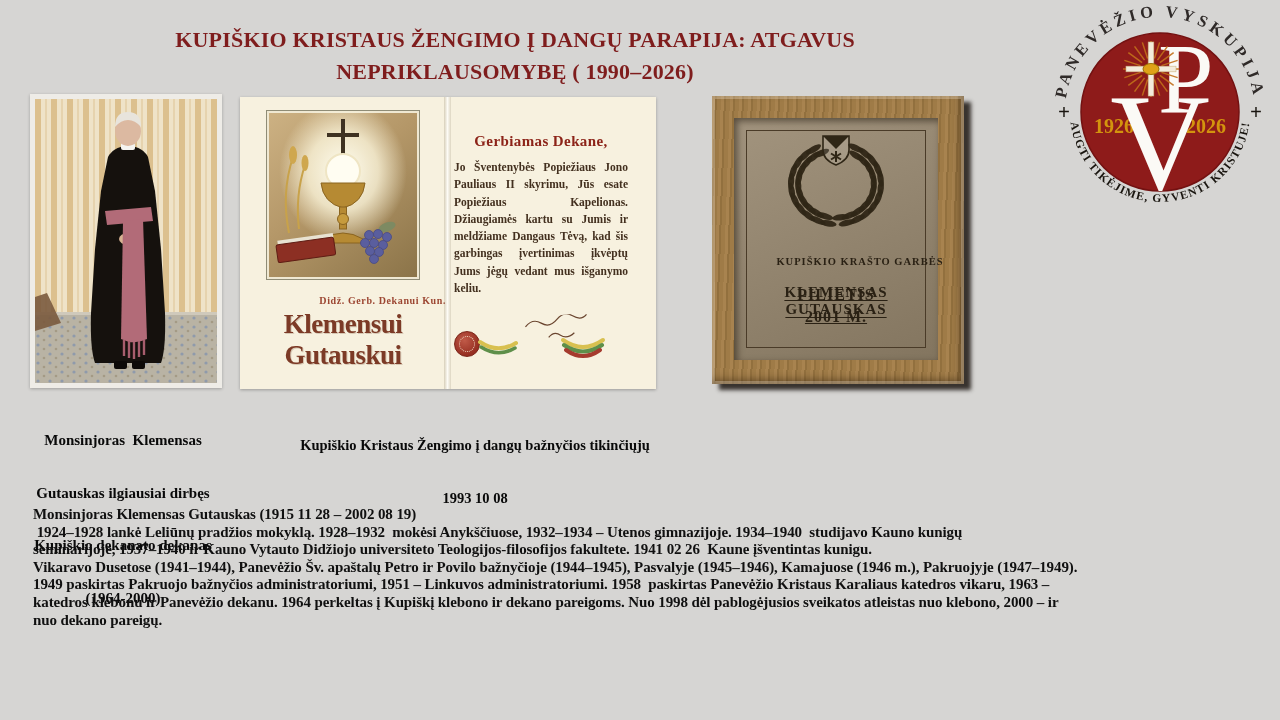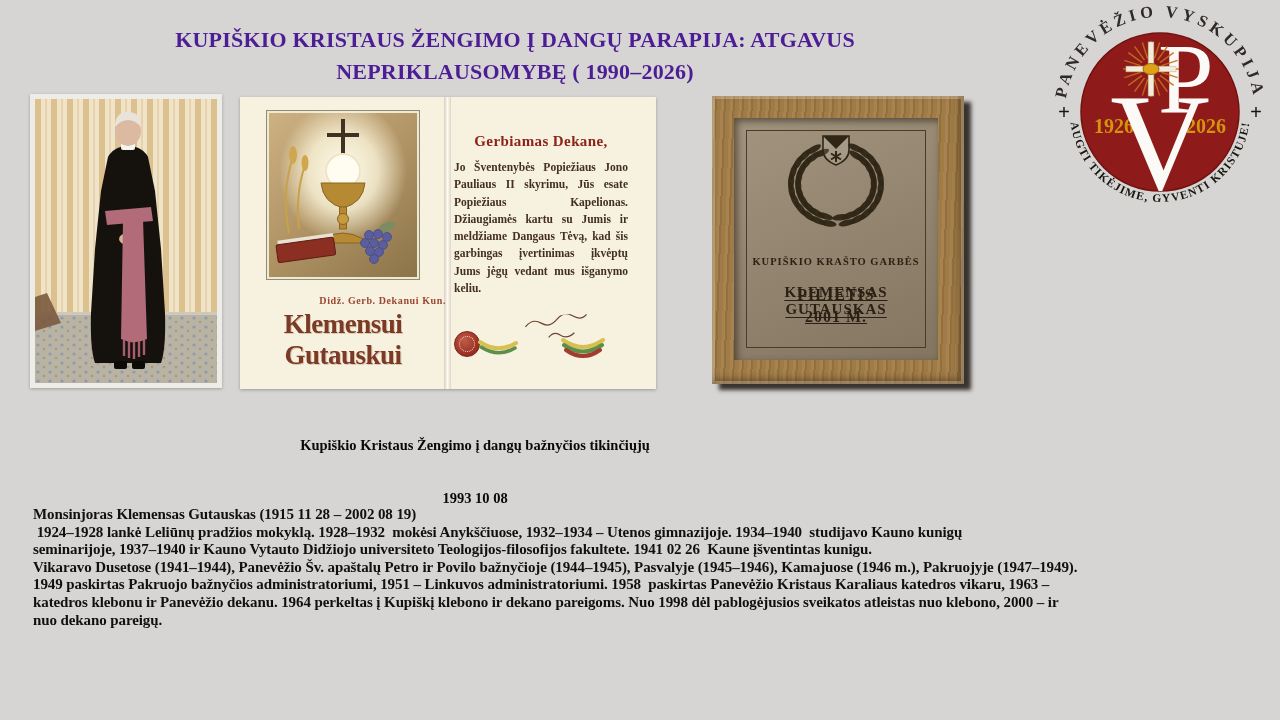--- a/index.html
+++ b/index.html
@@ -1,21 +1,21 @@
 <!DOCTYPE html>
 <html><head>
 <meta charset="utf-8">
 <style>
   html,body{margin:0;padding:0;}
   #slide{position:relative;width:1280px;height:720px;background:#d6d5d3;overflow:hidden;
          font-family:"Liberation Serif","DejaVu Serif",serif;}
 
   
   .title{position:absolute;left:0;top:24px;width:1030px;text-align:center;
-         font-weight:bold;font-size:22px;line-height:32px;color:#4c1d95;letter-spacing:.2px;}
+         font-weight:bold;font-size:22px;line-height:32px;color:#7f1d1d;letter-spacing:.2px;}
 
   
   .photo-priest{position:absolute;left:30px;top:94px;width:182px;height:284px;
                 border:5px solid #eeece7;box-shadow:0 1px 3px rgba(0,0,0,.25);background:#efe3c8;}
   .photo-priest svg{display:block;}
 
   
   .card{position:absolute;left:240px;top:97px;width:416px;height:292px;background:#f7f1df;
         box-shadow:0 1px 3px rgba(0,0,0,.28);}
   .card-panel-left{position:absolute;left:0;top:0;width:206px;height:292px;}
@@ -41,21 +41,21 @@
   .card-flag{position:absolute;left:122px;top:240px;}
 
   
   .plaque{position:absolute;left:712px;top:96px;width:252px;height:288px;
           background:repeating-linear-gradient(92deg,#a8834f 0 3px,#92703e 3px 5px,#9f7b47 5px 9px);
           box-shadow:inset 0 0 0 3px rgba(255,246,226,.28),inset -4px -4px 8px rgba(40,25,10,.55),7px 6px 4px rgba(28,22,18,.85);}
   .plaque-mat{position:absolute;inset:22px 26px 24px 22px;background:linear-gradient(155deg,#a2947e,#83755f);
               box-shadow:inset 3px 3px 7px rgba(30,20,10,.55);}
   .plaque-line{position:absolute;inset:12px;border:1.5px solid #4a3b28;}
   .plaque-text{position:absolute;left:0;width:100%;text-align:center;color:#2a2114;font-weight:bold;}
-  .plq-t1{top:138px;font-size:10.5px;letter-spacing:1px;}
+  .plq-t1{top:138px;font-size:10.5px;letter-spacing:1px;padding-left:24px;}
   .plq-t2{top:168px;font-size:16px;letter-spacing:1px;}
   .plq-name{top:166px;font-size:15px;letter-spacing:1px;text-decoration:underline;text-underline-offset:3px;}
   .plq-year{top:190px;font-size:16px;letter-spacing:1px;text-decoration:underline;}
   .wreath-svg{position:absolute;left:40px;top:16px;}
 
   
   .caption{position:absolute;font-weight:bold;color:#090909;text-align:center;line-height:17.5px;white-space:pre-wrap;}
   .caption1{left:12px;top:397px;width:222px;font-size:15px;}
   .caption2{left:243px;top:402px;width:464px;font-size:14.5px;}
 
@@ -304,20 +304,26 @@
           </g>
         </g>
       </svg>
       <div class="plaque-text plq-t1">KUPIŠKIO KRAŠTO GARBĖS</div>
       <div class="plaque-text plq-t2">PILIETIS</div>
       <div class="plaque-text plq-name">KLEMENSAS GUTAUSKAS</div>
       <div class="plaque-text plq-year">2001 M.</div>
     </div>
   </div>
 
+  <div class="caption caption1">
+    <div>Monsinjoras  Klemensas</div>
+    <div>Gutauskas ilgiausiai dirbęs</div>
+    <div>Kupiškio dekanato dekanas</div>
+    <div>(1964-2000)</div>
+  </div>
   <div class="caption caption2">
     <div>Kupiškio Kristaus Žengimo į dangų bažnyčios tikinčiųjų</div>
     <div>1993 10 08</div>
   </div>
 
   <div class="bio">
     <div class="bio-line">Monsinjoras Klemensas Gutauskas (1915 11 28 – 2002 08 19)</div>
     <div class="bio-line"> 1924–1928 lankė Leliūnų pradžios mokyklą. 1928–1932  mokėsi Anykščiuose, 1932–1934 – Utenos gimnazijoje. 1934–1940  studijavo Kauno kunigų</div>
     <div class="bio-line">seminarijoje, 1937–1940 ir Kauno Vytauto Didžiojo universiteto Teologijos-filosofijos fakultete. 1941 02 26  Kaune įšventintas kunigu.</div>
     <div class="bio-line">Vikaravo Dusetose (1941–1944), Panevėžio Šv. apaštalų Petro ir Povilo bažnyčioje (1944–1945), Pasvalyje (1945–1946), Kamajuose (1946 m.), Pakruojyje (1947–1949).</div>

